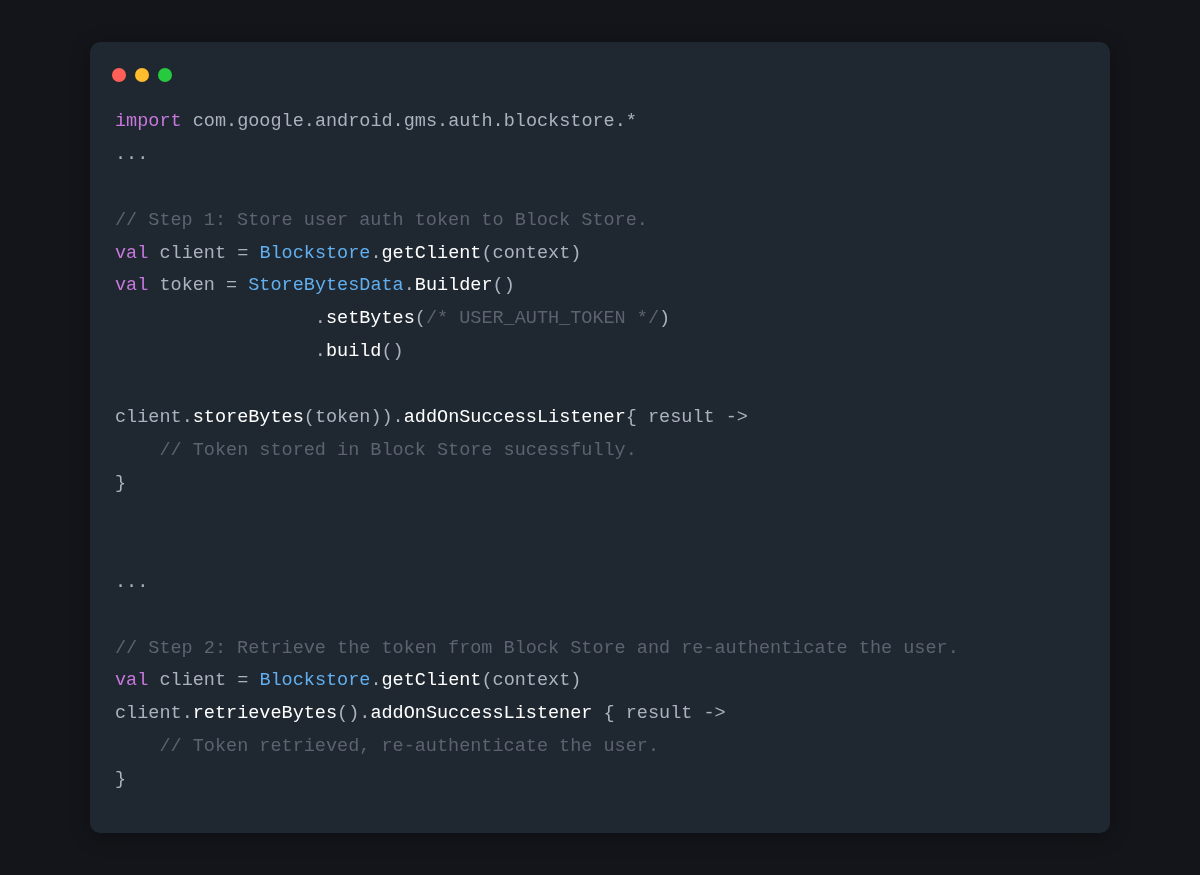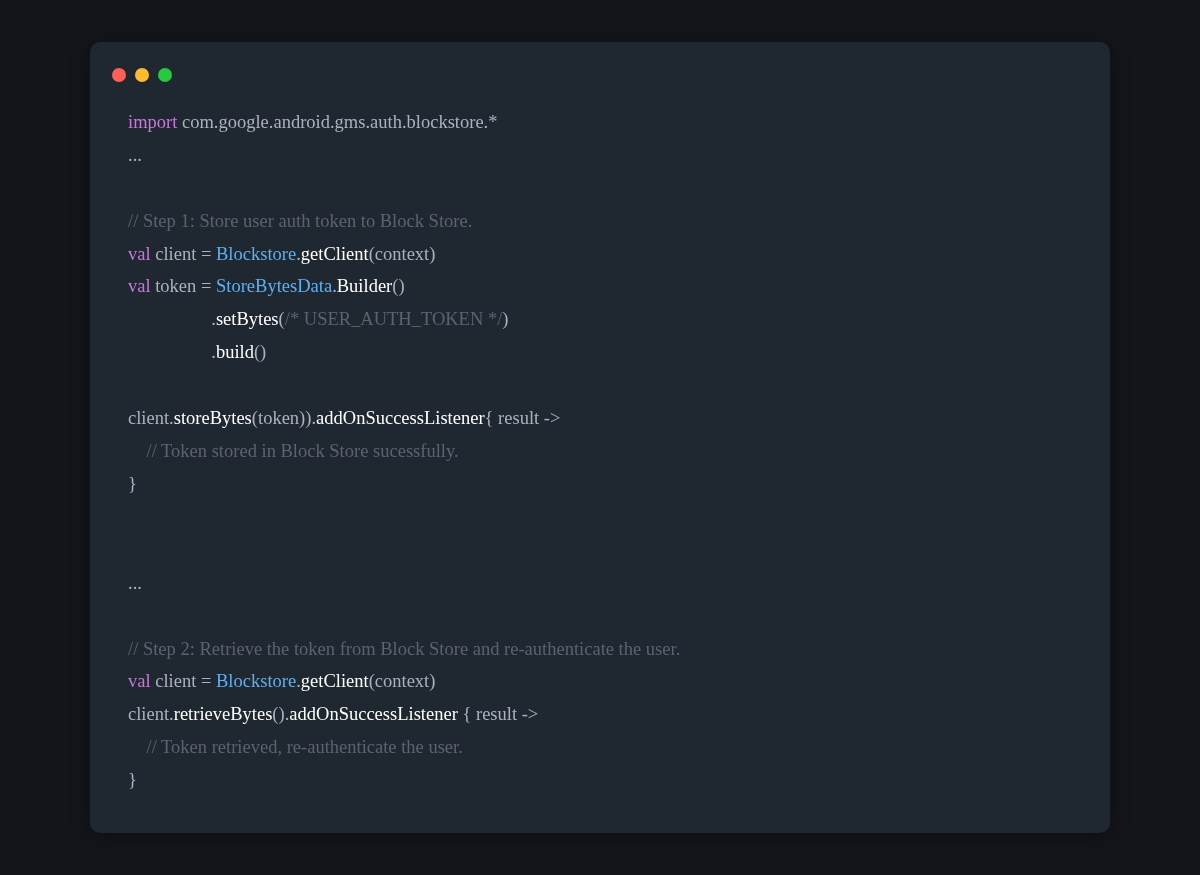--- a/index.html
+++ b/index.html
@@ -30,25 +30,25 @@
     }
     .traffic-light {
       width: 14px;
       height: 14px;
       border-radius: 50%;
     }
     .tl-red { background: #ff5f56; }
     .tl-yellow { background: #ffbd2e; }
     .tl-green { background: #27c93f; }
     .code-area {
-      padding: 0 38px;
+      padding: 0 25px;
       font-size: 18.5px;
       line-height: 1.78;
       white-space: pre;
-      font-family: Liberation Serif, serif;
+      font-family: Liberation Mono, monospace;
     }
     .line {
       display: block;
     }
     .tok-keyword { color: #c678dd; }
     .tok-plain   { color: #abb2bf; }
     .tok-punct   { color: #abb2bf; }
     .tok-type    { color: #61afef; }
     .tok-func    { color: #ffffff; }
     .tok-comment { color: #5c6370; margin-top: 37px; }

